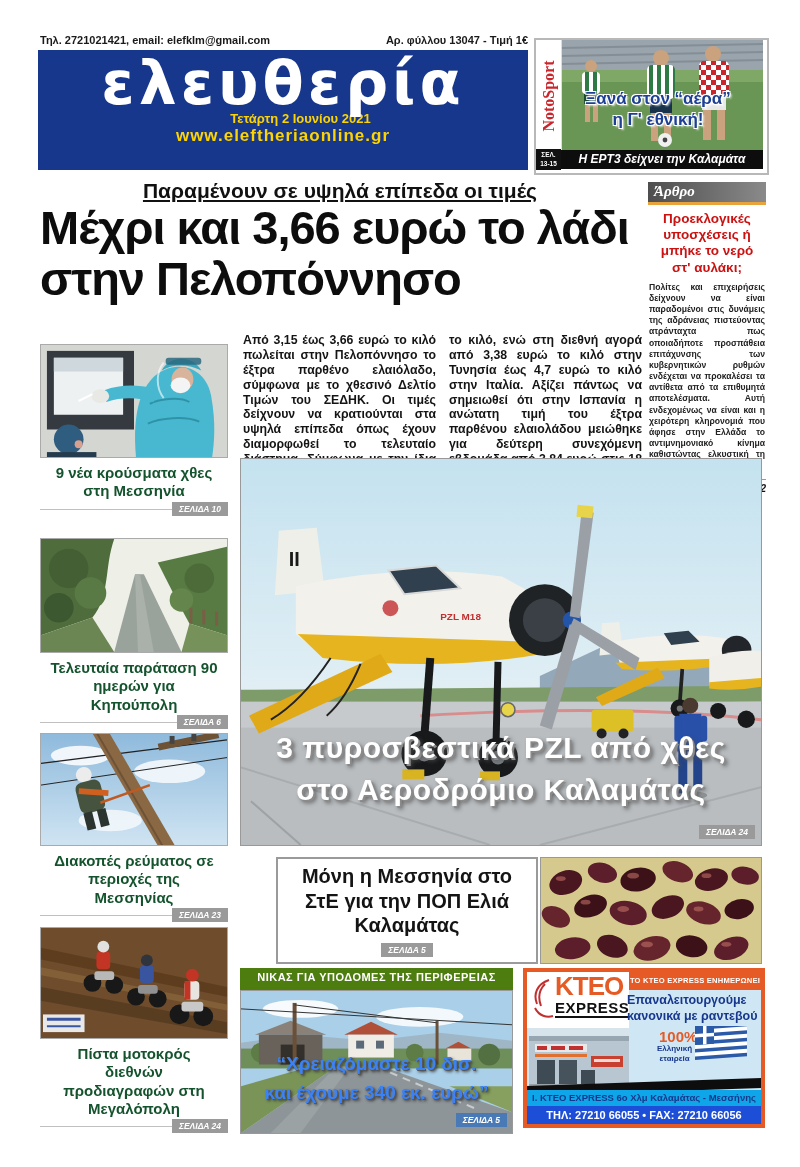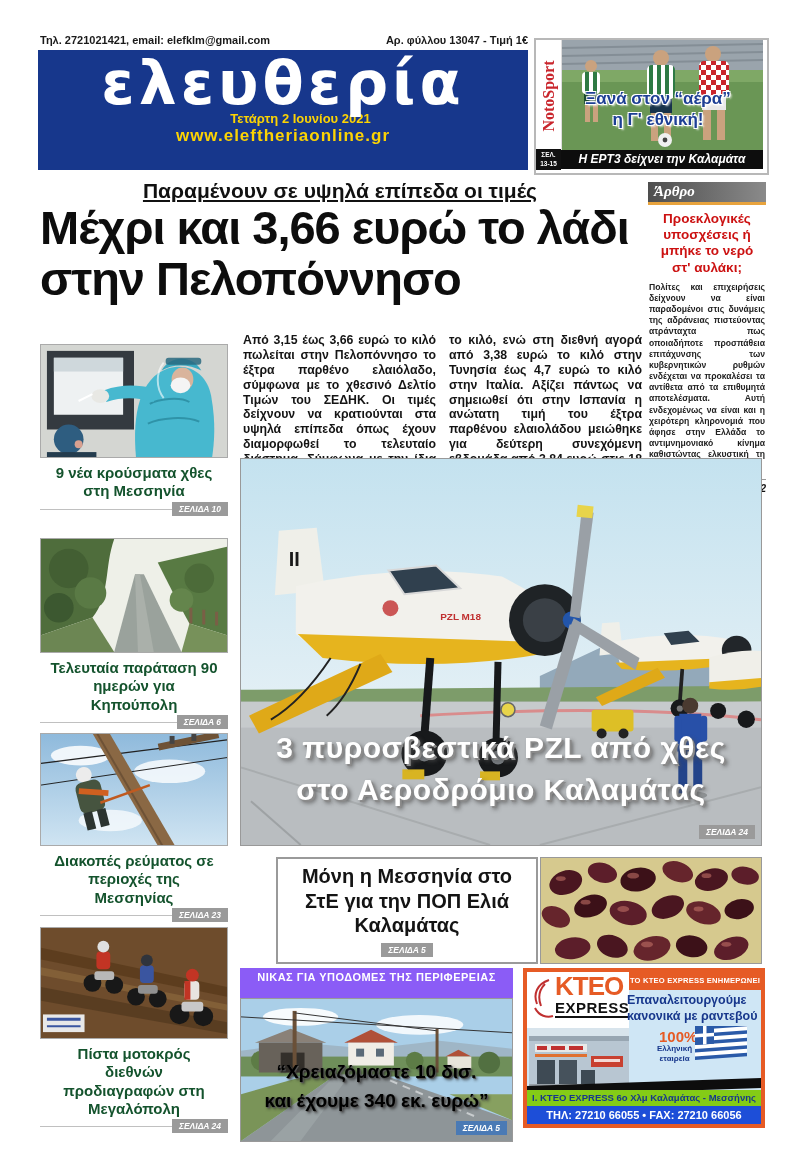--- a/index.html
+++ b/index.html
@@ -70,45 +70,45 @@
   .mp-badge{position:absolute;right:6px;bottom:6px;}
 
   
   .olive-box{left:240px;top:857px;width:262px;height:107px;border:2px solid #9a9a9a;box-sizing:border-box;
              display:flex;flex-direction:column;align-items:center;justify-content:center;margin-left:36px;}
   .olive-title{width:214px;text-align:center;font-size:20px;font-weight:bold;line-height:1.22;color:#141414;}
   .olive-photo{left:540px;top:857px;width:222px;height:107px;border:1px solid #999;box-sizing:border-box;}
 
   
   .nikas{left:240px;top:968px;width:273px;height:163px;}
-  .nikas-head{background:#8b5cf6;color:#fff;font-size:11px;font-weight:bold;text-align:center;
-              letter-spacing:.5px;height:30px;line-height:19px;}
+  .nikas-head{background:#4d7c0f;color:#fff;font-size:11px;font-weight:bold;text-align:center;
+              letter-spacing:.5px;height:22px;line-height:19px;}
   .nikas-photo{position:relative;width:273px;height:144px;border:1px solid #999;box-sizing:border-box;}
-  .nikas-quote{position:absolute;left:0;top:58px;width:100%;text-align:center;color:#000000;
+  .nikas-quote{position:absolute;left:0;top:58px;width:100%;text-align:center;color:#3b82f6;
                font-size:19px;font-weight:900;line-height:1.55;
                text-shadow:1px 1px 0 #555,2px 2px 3px rgba(40,40,40,.9);}
   .bluebadge{position:absolute;right:5px;bottom:6px;background:#4a7ab5;color:#fff;font-size:8.5px;
              font-weight:bold;font-style:italic;padding:2px 7px;}
 
   
   .kteo{left:523px;top:968px;width:242px;height:160px;border:4px solid #e65b25;box-sizing:border-box;
         background:#cfe6f5;overflow:hidden;}
   .kteo-logo{position:absolute;left:0;top:0;width:102px;height:56px;background:#fff;padding:2px 0 0 28px;box-sizing:border-box;}
   .kteo-logo-top{color:#e65b25;font-size:26px;font-weight:900;line-height:.95;letter-spacing:-1px;}
   .kteo-logo-bot{color:#111;font-size:15px;font-weight:900;letter-spacing:.5px;border-bottom:2px solid #111;display:inline-block;}
   .kteo-banner{position:absolute;left:102px;top:0;width:132px;height:18px;background:#e65b25;color:#fff;
                font-size:7.6px;font-weight:bold;text-align:center;line-height:18px;letter-spacing:.2px;}
   .kteo-msg{position:absolute;left:100px;top:21px;width:136px;color:#17378c;
             font-size:12.5px;font-weight:900;line-height:1.25;}
   .kteo-pct{position:absolute;left:132px;top:56px;color:#e65b25;font-size:15px;font-weight:900;}
   .kteo-greek{position:absolute;left:130px;top:72px;color:#17378c;font-size:8px;font-weight:bold;line-height:1.3;text-align:center;}
   .kteo-flag{position:absolute;left:168px;top:54px;}
   .kteo-bldg{position:absolute;left:2px;top:56px;width:100px;height:62px;}
   .kteo-black{position:absolute;left:0px;top:110px;width:236px;height:10px;background:#0d0d0d;transform:skewY(-2deg);}
-  .kteo-addr{position:absolute;left:0;top:118px;width:234px;background:#84cc16;color:#17378c;
+  .kteo-addr{position:absolute;left:0;top:118px;width:234px;background:#0ea5e9;color:#17378c;
              font-size:9.5px;font-weight:900;text-align:center;height:16px;line-height:16px;}
   .kteo-phones{position:absolute;left:0;top:134px;width:234px;background:#1d4ed8;color:#fff;
                font-size:11px;font-weight:900;text-align:center;height:18px;line-height:18px;}
 </style>
 </head>
 <body>
 
 <div class="page">
 
   <div class="abs topbar">

